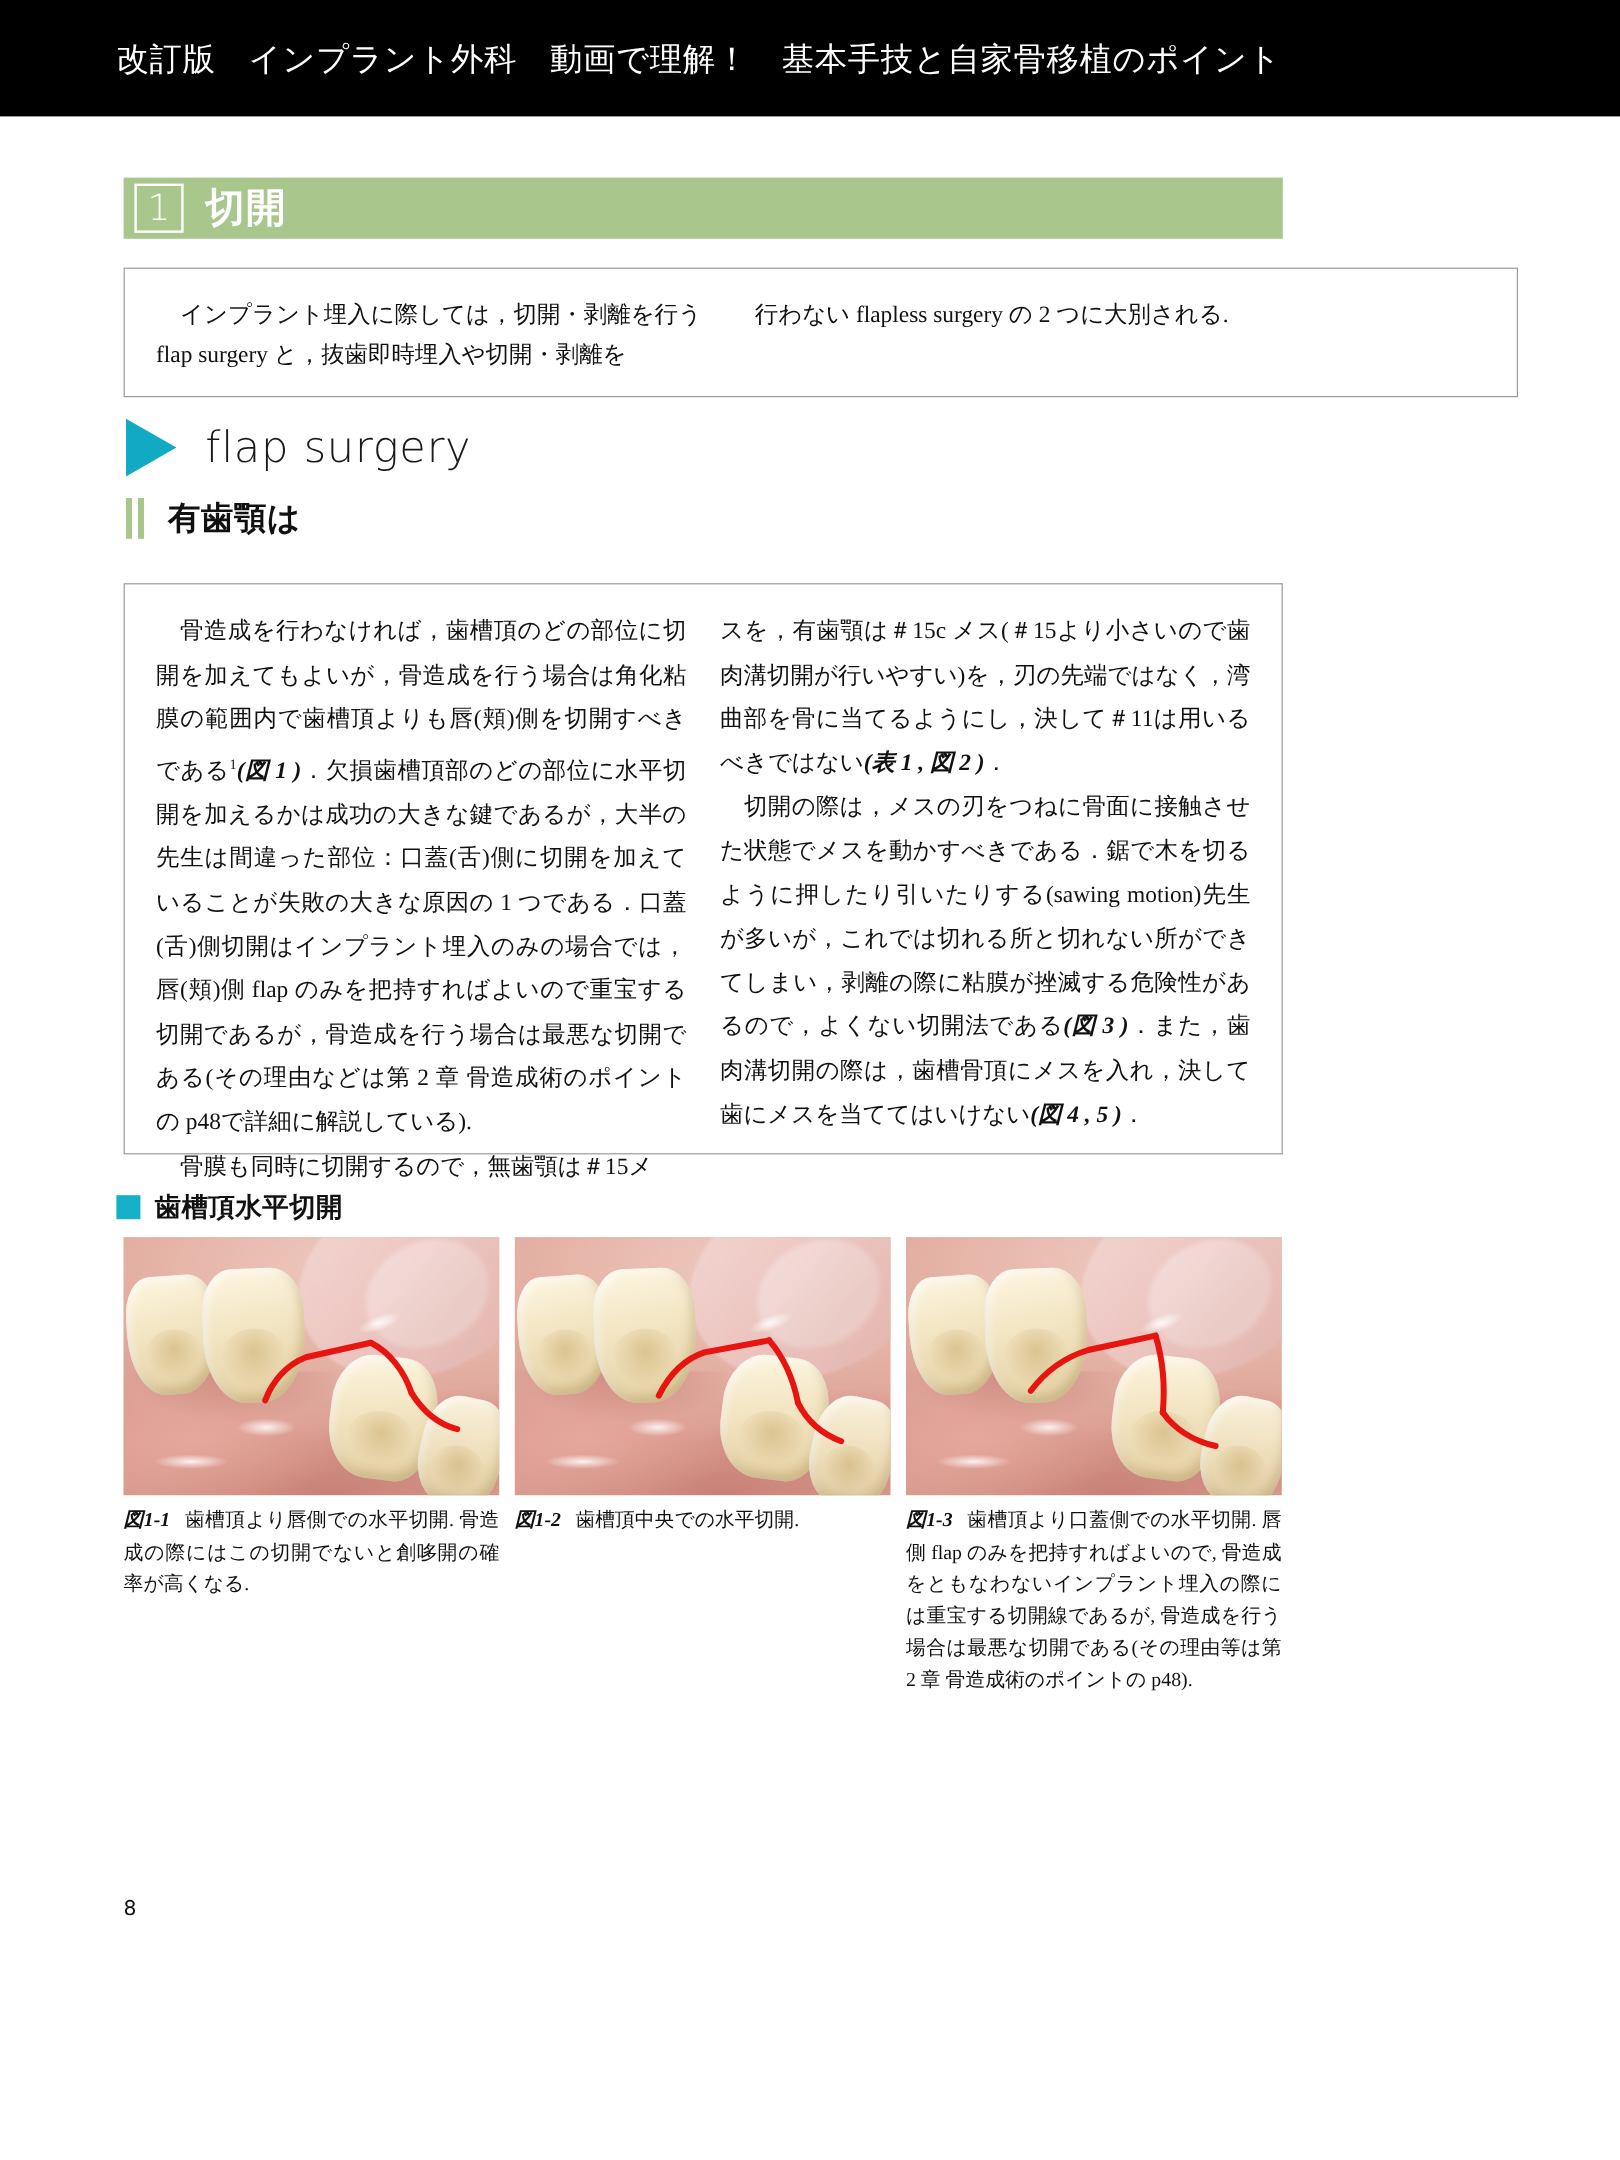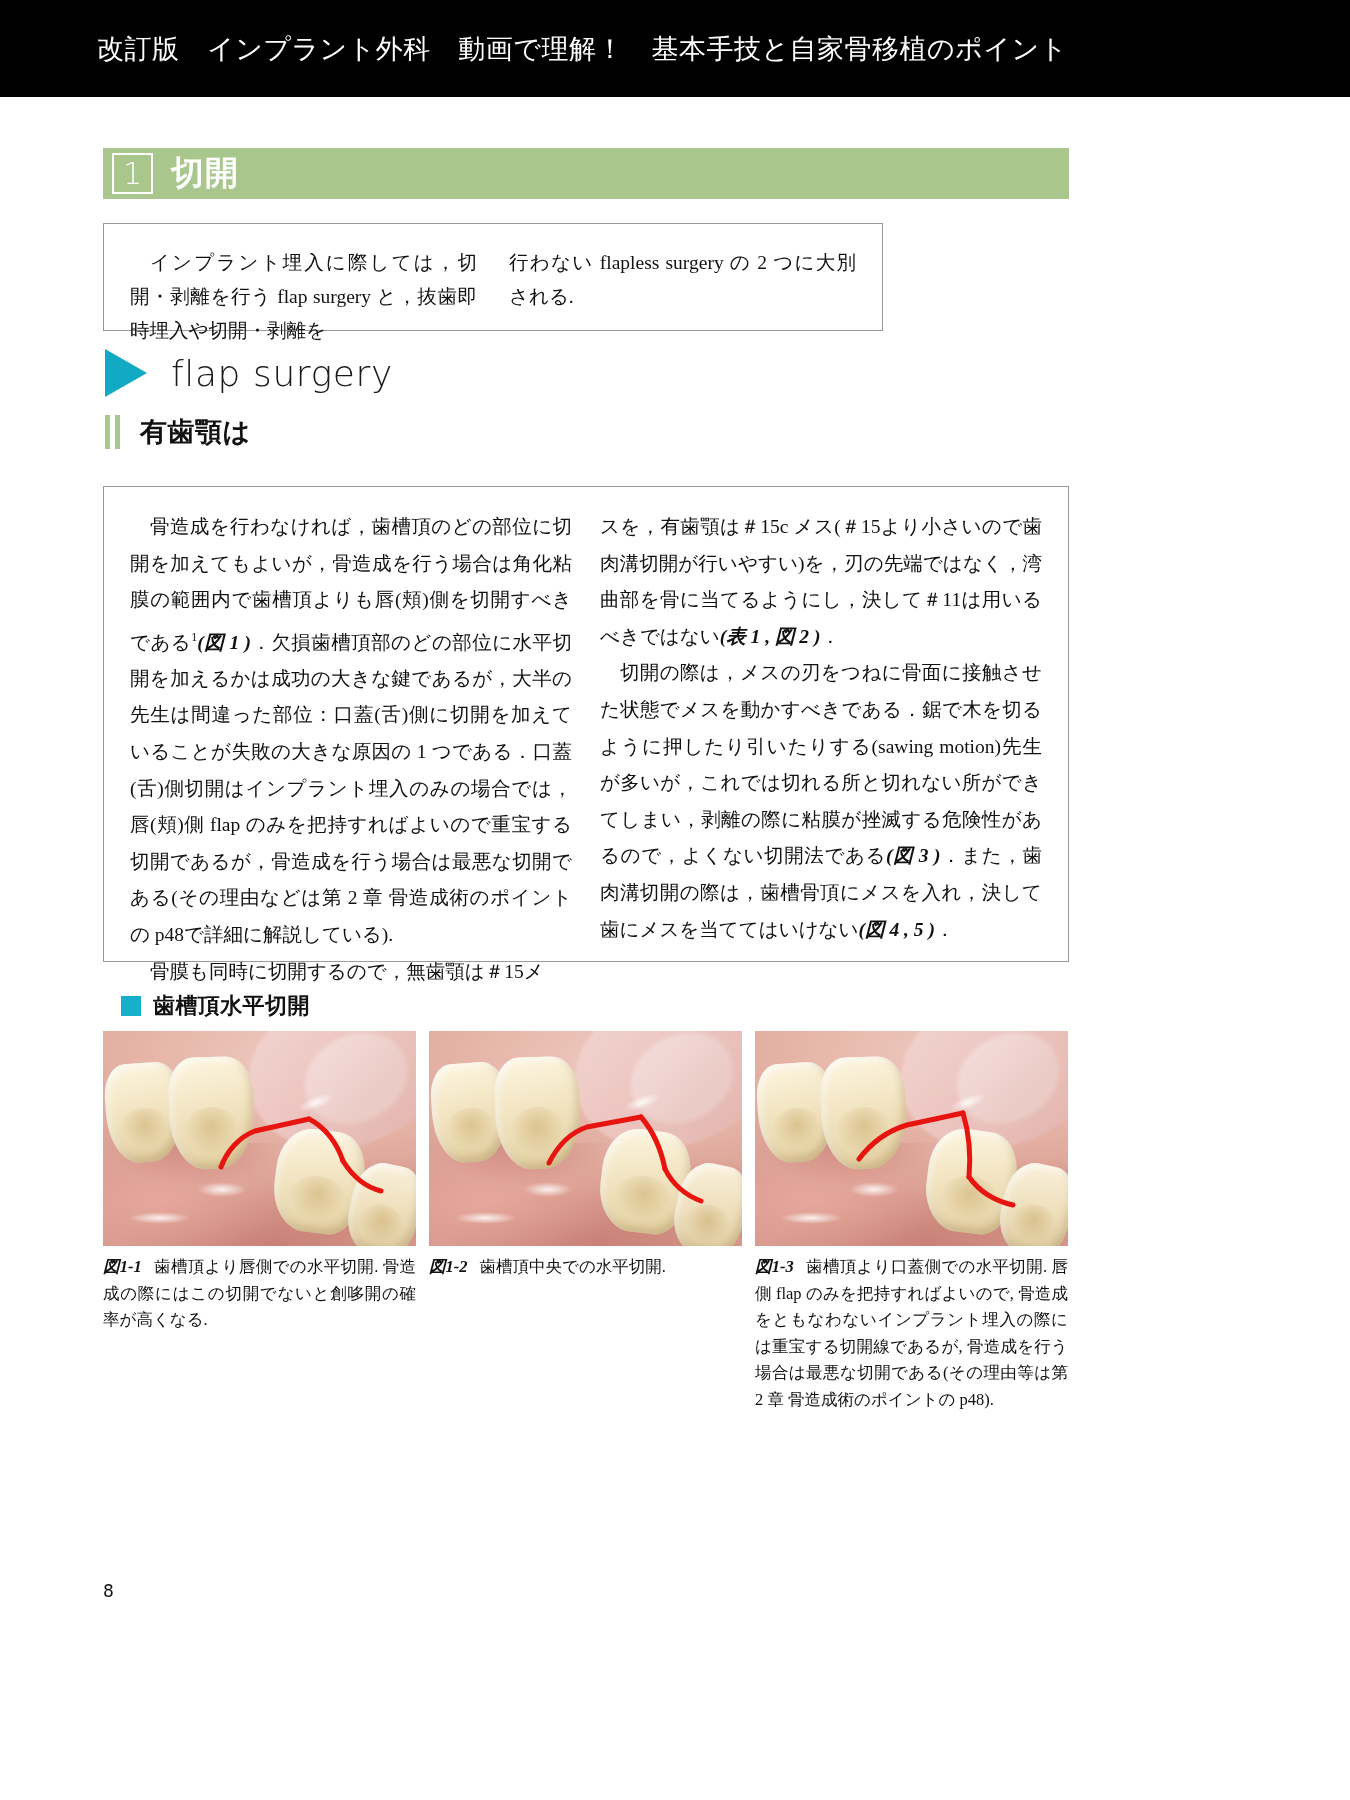--- a/index.html
+++ b/index.html
@@ -71,26 +71,26 @@
     font-weight: bold;
     font-size: 33px;
     margin-left: 18px;
     letter-spacing: 1px;
   }
 
   
   .intro-box {
     position: absolute;
     top: 126px; left: 103px;
-    width: 780px;
+    width: 1162px;
     height: 108px;
     border: 1.4px solid #9a9a9a;
     padding: 22px 26px 0 26px;
     display: flex;
-    gap: 32px;
+    gap: 44px;
   }
   .intro-col {
     width: 455px;
     font-size: 19.5px;
     line-height: 34px;
     color: #111;
     text-align: justify;
   }
   .intro-col.first { text-indent: 20px; }
 
@@ -154,21 +154,21 @@
     color: #111;
     text-align: justify;
   }
   .body-col p { text-indent: 20px; }
   .fig-ref { font-style: italic; font-weight: bold; }
   sup { font-size: 12px; vertical-align: super; }
 
   
   .photo-group-label {
     position: absolute;
-    top: 895px; left: 121px;
+    top: 895px; left: 97px;
     display: flex;
     align-items: center;
     height: 28px;
   }
   .cyan-square { width: 20px; height: 20px; background: #16b0ca; }
   .photo-group-label-text {
     font-family: "DejaVu Sans", sans-serif;
     font-weight: bold;
     font-size: 22px;
     color: #111;

